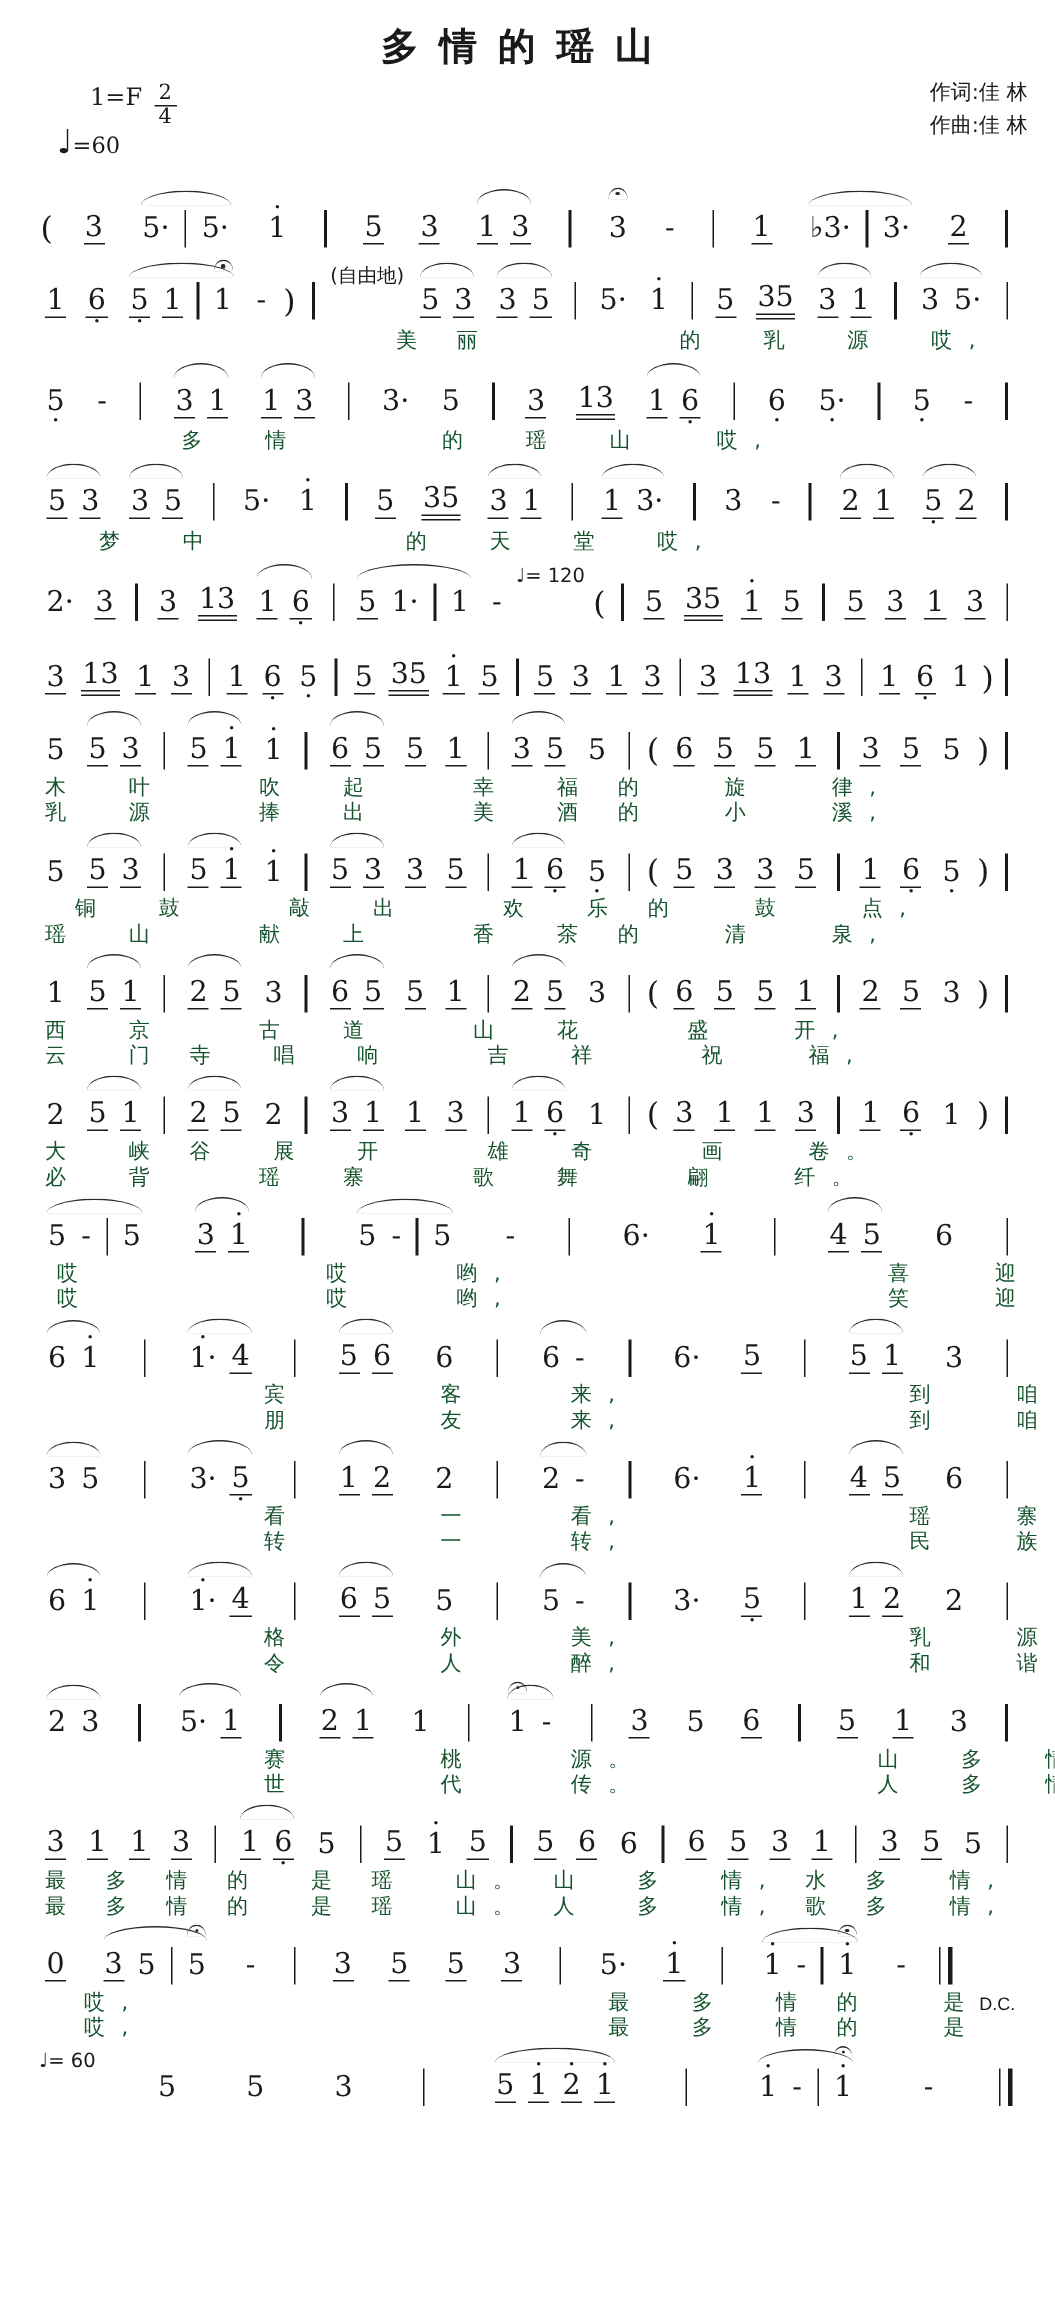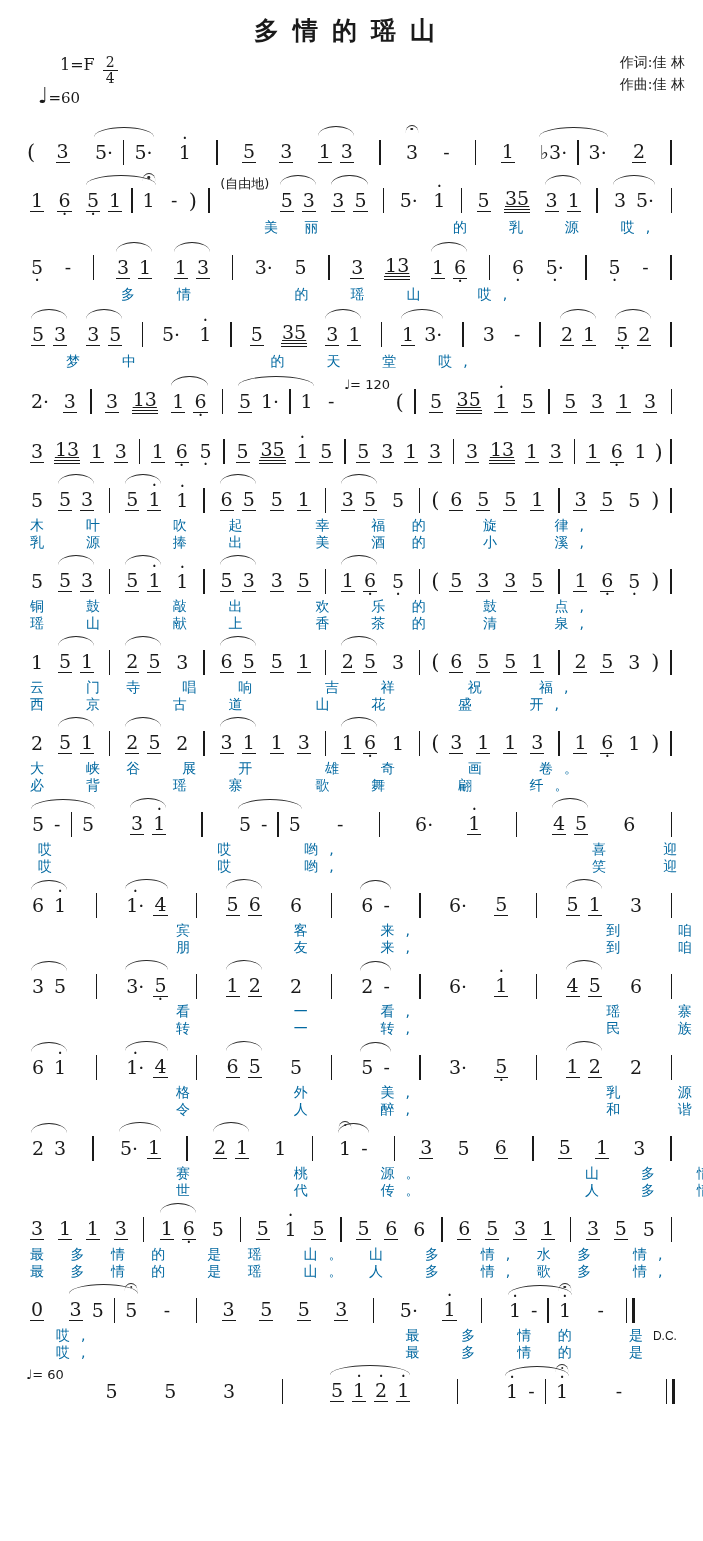--- a/index.html
+++ b/index.html
@@ -15,29 +15,29 @@
   .credits{position:absolute;right:18px;top:4px;text-align:left;font-size:14px;line-height:22px;}
   .score{padding:0 26px;}
   .system{padding-top:10px;margin-bottom:3px;}
   .noterow{display:flex;align-items:center;justify-content:space-between;}
   .slur{display:inline-flex;align-items:center;position:relative;padding:0 1px;}
   .slur::before{content:"";position:absolute;top:-9px;left:5px;right:5px;height:9px;border-top:1.5px solid #2a2a2a;border-radius:50% 50% 0 0/100% 100% 0 0;}
   .note{display:inline-flex;flex-direction:column;align-items:center;margin:0 4px;position:relative;font-family:"DejaVu Serif",serif;}
   .hd,.ld{height:6px;font-size:12px;line-height:5px;font-weight:bold;}
   .val{font-size:19px;line-height:21px;padding:0 1px;}
   .u1 .val{border-bottom:1.6px solid #1a1a1a;}
-  .u2 .val{border-bottom:4px double #1a1a1a;text-decoration:underline;}
+  .u2 .val{border-bottom:4px double #1a1a1a;}
   .fm{position:absolute;top:-11px;left:50%;transform:translateX(-50%);width:13px;height:7px;border-top:1.7px solid #2a2a2a;border-radius:50% 50% 0 0/100% 100% 0 0;}
   .fm::after{content:"";position:absolute;left:50%;top:2px;width:2.5px;height:2.5px;border-radius:50%;background:#2a2a2a;transform:translateX(-50%);}
   .bar{width:1.4px;background:#1a1a1a;height:25px;margin:0 5px;}
   .fbar{width:5px;height:25px;border-left:1.6px solid #1a1a1a;border-right:3.4px solid #1a1a1a;margin:0 2px;}
   .paren{font-size:21px;font-family:"DejaVu Serif",serif;margin:0 1px;}
   .ann{font-size:13px;transform:translateY(-17px);white-space:pre;}
   .dc{font-size:12px;align-self:flex-end;transform:translateY(16px);font-family:Liberation Sans, sans-serif;}
-  .lyr{font-size:14px;line-height:17px;letter-spacing:11px;white-space:pre;color:#0369a1;}
+  .lyr{font-size:14px;line-height:17px;letter-spacing:11px;white-space:pre;color:#14532d;}
 </style>
 </head>
 <body>
 
 <div class="page">
   <div class="title">多情的瑶山</div>
   <div class="meta">
     <div class="keytime">
       <span>1=F</span>
       <span class="ts">
@@ -927,21 +927,21 @@
             <span class="ld">·</span>
           </span>
           <span class="note">
             <span class="hd">&nbsp;</span>
             <span class="val">5</span>
             <span class="ld">·</span>
           </span>
           <span class="paren">)</span>
           <span class="bar"></span>
         </div>
-        <div class="lyr" style="padding-left: 4px;">铜  鼓    敲  出    欢  乐 的   鼓   点,</div>
+        <div class="lyr" style="padding-left: 4px; margin-left: 20px;">铜  鼓    敲  出    欢  乐 的   鼓   点,</div>
         <div class="lyr" style="padding-left: 4px;">瑶  山    献  上    香  茶 的   清   泉,</div>
       </div>
       <div class="system">
         <div class="noterow">
           <span class="note">
             <span class="hd">&nbsp;</span>
             <span class="val">1</span>
             <span class="ld">&nbsp;</span>
           </span>
           <span class="slur">
@@ -1049,22 +1049,22 @@
             <span class="ld">&nbsp;</span>
           </span>
           <span class="note">
             <span class="hd">&nbsp;</span>
             <span class="val">3</span>
             <span class="ld">&nbsp;</span>
           </span>
           <span class="paren">)</span>
           <span class="bar"></span>
         </div>
+        <div class="lyr" style="padding-left: 4px;">西  京    古  道    山  花    盛   开,</div>
         <div class="lyr" style="padding-left: 4px;">云  门 寺  唱  响    吉  祥    祝   福,</div>
-        <div class="lyr" style="padding-left: 4px;">西  京    古  道    山  花    盛   开,</div>
       </div>
       <div class="system">
         <div class="noterow">
           <span class="note">
             <span class="hd">&nbsp;</span>
             <span class="val">2</span>
             <span class="ld">&nbsp;</span>
           </span>
           <span class="slur">
             <span class="note u1">

